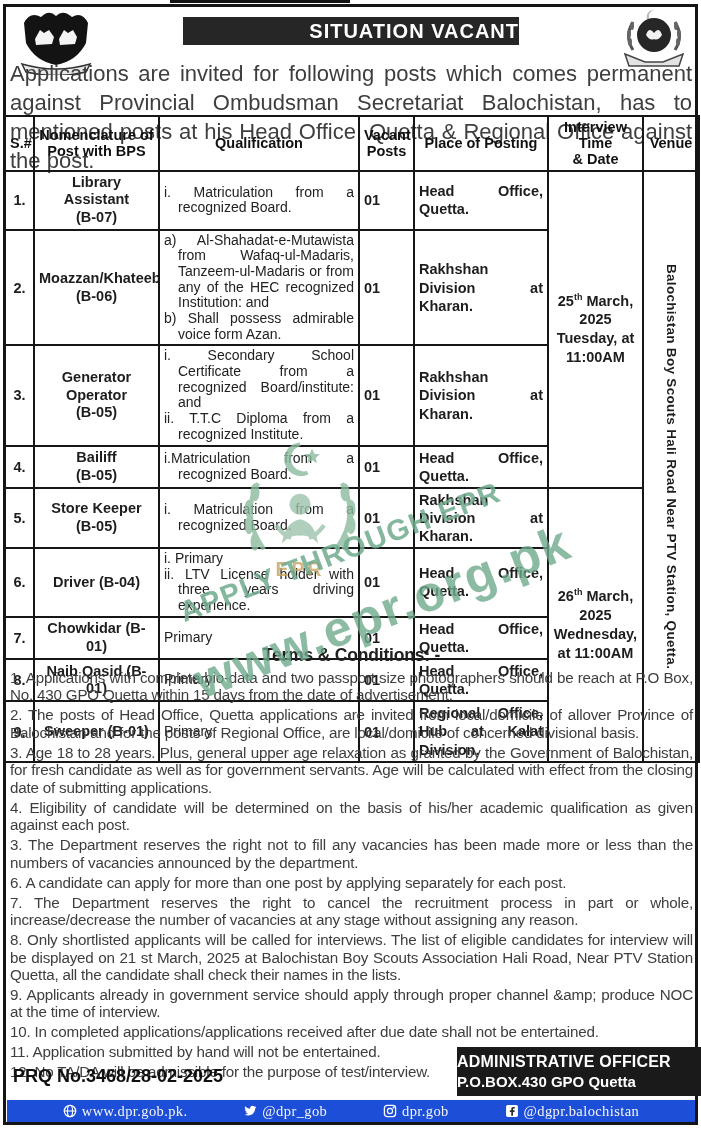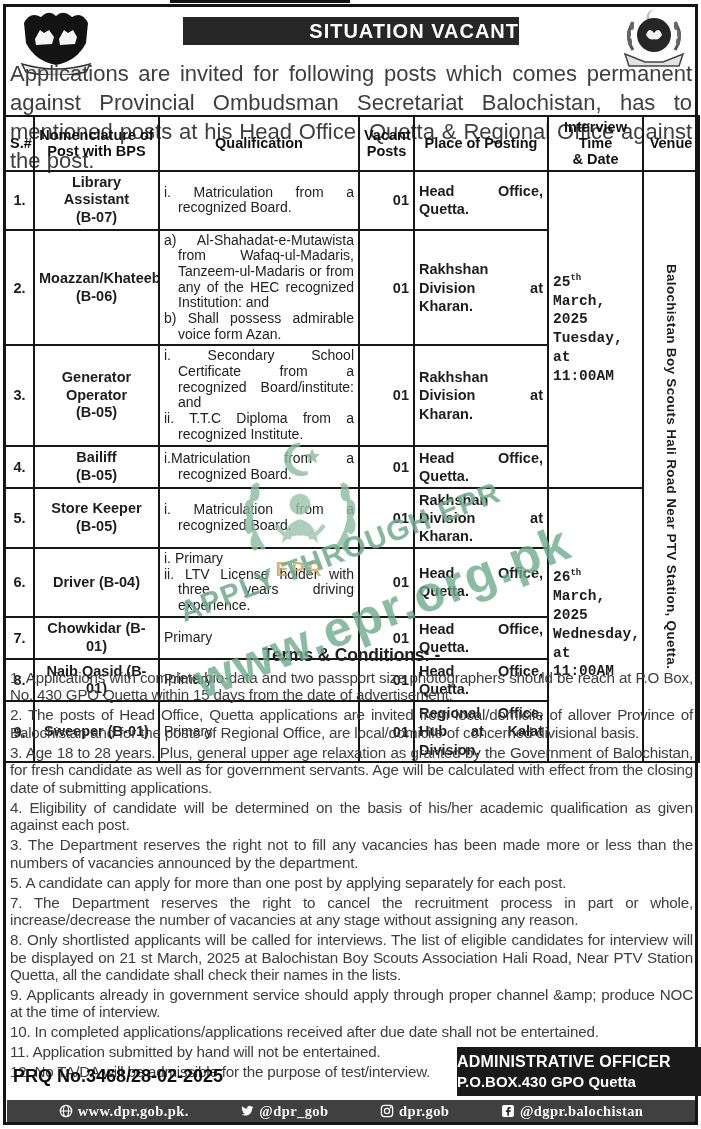--- a/index.html
+++ b/index.html
@@ -24,23 +24,23 @@
             table-layout:fixed;}
   table.vac th,table.vac td{border:2px solid #161616;padding:2px 4px;vertical-align:middle;
             font-size:14.5px;overflow:hidden;box-sizing:border-box;}
   table.vac th{font-weight:bold;text-align:center;white-space:pre-line;line-height:1.12;
             font-size:14.5px;color:#111;}
   td.sno{text-align:center;font-weight:bold;font-size:15px;}
   td.post{text-align:center;font-weight:bold;white-space:pre-line;line-height:1.22;}
   td.qual{vertical-align:middle;}
   td.qual .qi{text-align:justify;font-size:14px;line-height:1.12;color:#222;
               padding-left:14px;text-indent:-14px;}
-  td.vacant{text-align:right;font-weight:bold;}
+  td.vacant{text-align:left;font-weight:bold;}
   td.place{font-weight:bold;text-align:justify;line-height:1.25;padding:2px 7px;}
-  td.interview{text-align:left;font-weight:bold;font-size:15px;line-height:1.3;font-family:Liberation Mono, monospace;}
+  td.interview{text-align:center;font-weight:bold;font-size:15px;line-height:1.3;}
   td.interview .rest{white-space:pre-line;}
   td.interview sup{font-size:9px;}
   td.venue{text-align:center;padding:0;}
   td.venue .vtext{writing-mode:vertical-rl;margin:0 auto;font-weight:bold;font-size:13.5px;
                   letter-spacing:.3px;white-space:nowrap;}
 
   tr.hr{height:36px;} tr.r1{height:34px;} tr.r2{height:112px;} tr.r3{height:78px;}
   tr.r4{height:42px;} tr.r5{height:40px;} tr.r6{height:64px;} tr.r7{height:31px;}
   tr.r8{height:31px;} tr.r9{height:54px;}
 
@@ -49,24 +49,24 @@
   .terms h3{margin:0 0 3px 0;font-size:17.5px;color:#1f1f1f;letter-spacing:-.2px;text-align:center;}
   .terms .ti{font-size:15.2px;line-height:1.15;color:#3e3e3e;text-align:justify;
              margin:0 0 2.5px 0;letter-spacing:-.2px;}
 
   
   .prq{position:absolute;left:13px;top:1066px;font-size:18px;font-weight:bold;color:#101010;}
   .admin-box{position:absolute;left:457px;top:1047px;width:280px;height:49px;
              background:#1a1a1a;color:#fff;text-align:left;box-sizing:border-box;padding-top:6px;}
   .admin-box .l1{font-weight:bold;font-size:16px;letter-spacing:.2px;}
   .admin-box .l2{font-weight:bold;font-size:15px;margin-top:2px;}
-  .footer-bar{position:absolute;left:7px;top:1100px;width:688px;height:22px;background:#404040;
+  .footer-bar{position:absolute;left:7px;top:1100px;width:688px;height:22px;background:#1d4ed8;
               display:flex;align-items:center;justify-content:space-evenly;
               color:#f5f5f5;font-family:"Liberation Serif","DejaVu Serif",serif;
-              font-weight:bold;font-size:14.5px;letter-spacing:.4px;}
+              font-weight:normal;font-size:14.5px;letter-spacing:.4px;}
   .social{display:flex;align-items:center;gap:5px;}
   .social svg{display:block;}
 
   
   .wm{position:absolute;inset:0;pointer-events:none;z-index:6;padding-left:31px;}
   .wm-badge{position:absolute;left:225px;top:438px;width:150px;height:155px;opacity:.8;}
   .wm-t1{position:absolute;left:175px;top:598px;transform:rotate(-21deg);transform-origin:0 0;
          font-weight:bold;font-size:29px;letter-spacing:1.5px;color:rgba(111,170,140,.85);
          white-space:nowrap;}
   .wm-t2{position:absolute;left:186px;top:656px;transform:rotate(-21deg);transform-origin:0 0;
@@ -237,21 +237,21 @@
   </tbody>
 </table>
 
 <div class="terms">
   <h3>Terms &amp; Conditions: -</h3>
   <div class="ti">1. Applications with complete bio-data and two passport size photographers should be reach at P.O Box, No. 430 GPO Quetta within 15 days from the date of advertisement.</div>
   <div class="ti">2. The posts of Head Office, Quetta applications are invited from local/domicile of allover Province of Balochistan and for the posts of Regional Office, are local/domicile of concerned divisional basis.</div>
   <div class="ti">3. Age 18 to 28 years. Plus, general upper age relaxation as granted by the Government of Balochistan, for fresh candidate as well as for government servants. Age will be calculated with effect from the closing date of submitting applications.</div>
   <div class="ti">4. Eligibility of candidate will be determined on the basis of his/her academic qualification as given against each post.</div>
   <div class="ti">3. The Department reserves the right not to fill any vacancies has been made more or less than the numbers of vacancies announced by the department.</div>
-  <div class="ti">5. A candidate can apply for more than one post by applying separately for each post.</div>
+  <div class="ti">6. A candidate can apply for more than one post by applying separately for each post.</div>
   <div class="ti">7. The Department reserves the right to cancel the recruitment process in part or whole, increase/decrease the number of vacancies at any stage without assigning any reason.</div>
   <div class="ti">8. Only shortlisted applicants will be called for interviews. The list of eligible candidates for interview will be displayed on 21 st March, 2025 at Balochistan Boy Scouts Association Hali Road, Near PTV Station Quetta, all the candidate shall check their names in the lists.</div>
   <div class="ti">9. Applicants already in government service should apply through proper channel &amp;amp; produce NOC at the time of interview.</div>
   <div class="ti">10. In completed applications/applications received after due date shall not be entertained.</div>
   <div class="ti">11. Application submitted by hand will not be entertained.</div>
   <div class="ti">12. No TA/DA will be admissible for the purpose of test/interview.</div>
 </div>
 
 <div class="prq">PRQ No.3468/28-02-2025</div>
 

